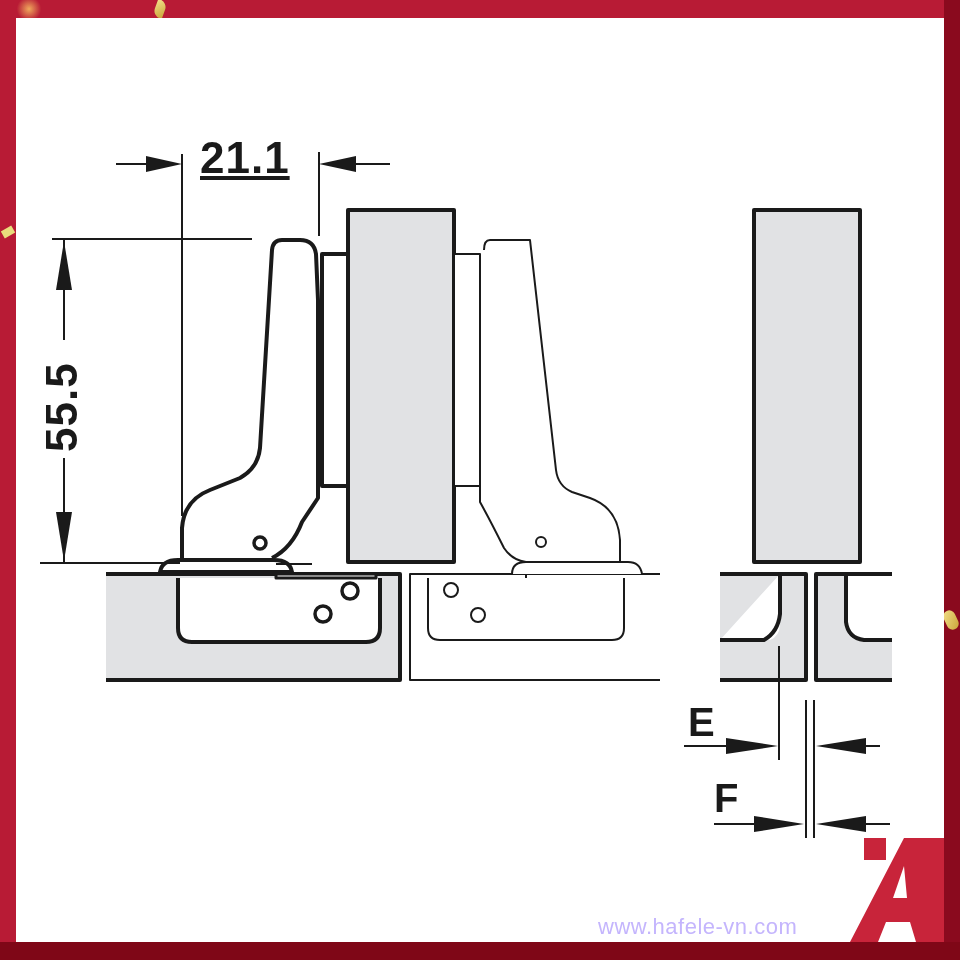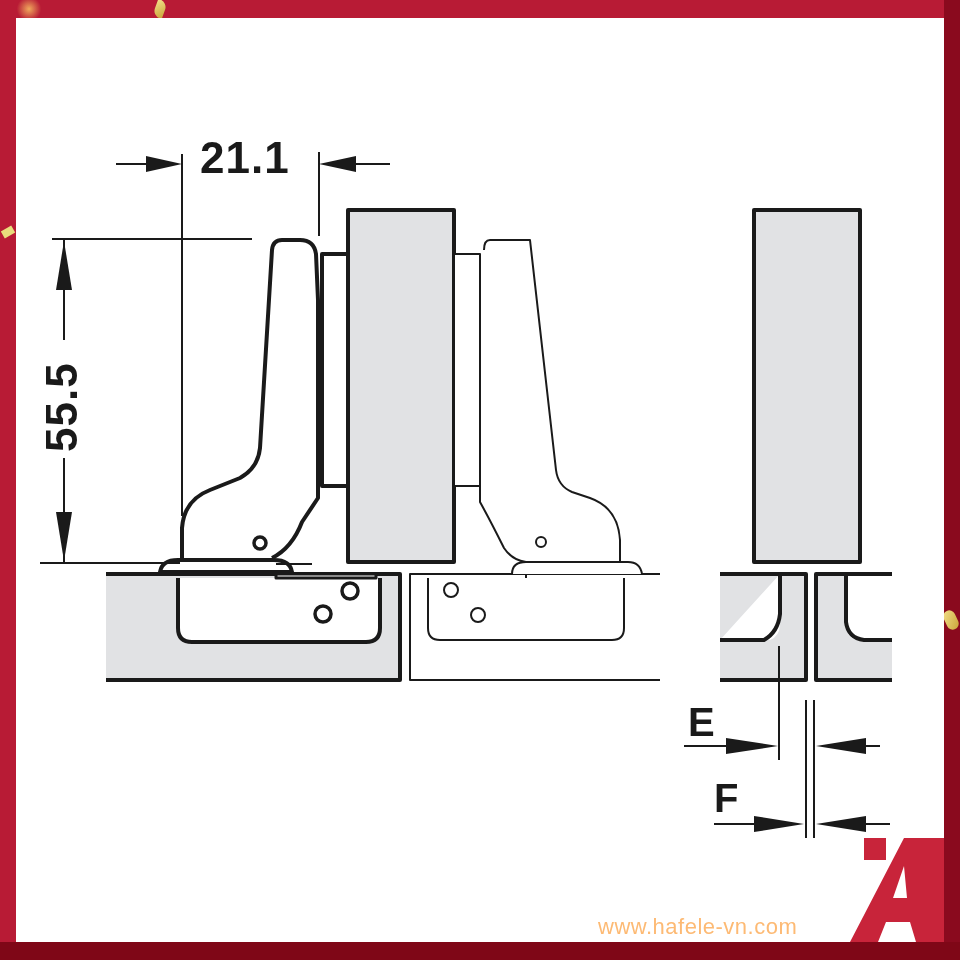--- a/index.html
+++ b/index.html
@@ -2,25 +2,25 @@
 <html><head>
 <meta charset="utf-8">
 <style>
   html, body { margin: 0; padding: 0; }
   body { width: 960px; height: 960px; position: relative; overflow: hidden; background: #b81b35; font-family: "Liberation Sans", sans-serif; }
   .frame-right { position: absolute; right: 0; top: 0; width: 16px; height: 960px; background: #8a0a1e; }
   .frame-bottom { position: absolute; left: 0; bottom: 0; width: 960px; height: 18px; background: #7f0717; }
   .canvas { position: absolute; left: 16px; top: 18px; width: 928px; height: 924px; background: #ffffff; }
   svg.drawing { position: absolute; left: 0; top: 0; }
   .lbl { position: absolute; color: #1a1a1a; font-weight: bold; font-family: "Liberation Sans", sans-serif; line-height: 1; }
-  .dim-top { left: 200px; top: 136px; font-size: 44px; letter-spacing: 1px; }
+  .dim-top { left: 200px; top: 136px; font-size: 44px; letter-spacing: 1px; text-decoration: underline; }
   .dim-left { left: 40px; top: 370px; font-size: 44px; transform: rotate(-90deg); transform-origin: left top; letter-spacing: 1px; }
   .lbl-e { left: 688px; top: 702px; font-size: 40px; }
   .lbl-f { left: 714px; top: 778px; font-size: 40px; }
-  .url { position: absolute; left: 598px; top: 914px; font-size: 22px; color: #fdba74; letter-spacing: 0.5px; }
+  .url { position: absolute; left: 598px; top: 914px; font-size: 22px; color: #c4b5fd; letter-spacing: 0.5px; }
   .confetti { position: absolute; }
 </style>
 </head>
 <body>
 
 <div class="frame-right"></div>
 <div class="frame-bottom"></div>
 
 <div class="confetti" style="left:155px;top:0;width:10px;height:18px;background:linear-gradient(135deg,#f3e08a,#c9a437);border-radius:0 8px 0 8px;transform:rotate(20deg);"></div>
 <div class="confetti" style="left:2px;top:228px;width:12px;height:8px;background:#e9dc7c;transform:rotate(-30deg);"></div>

